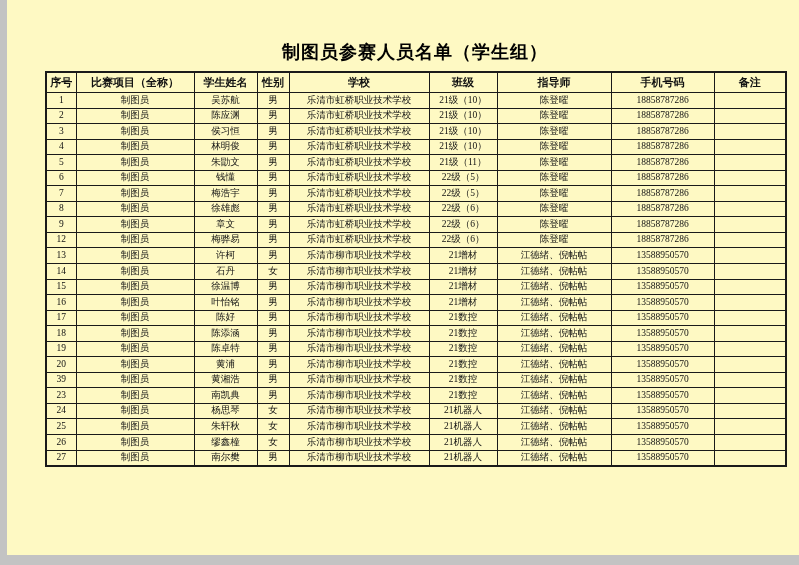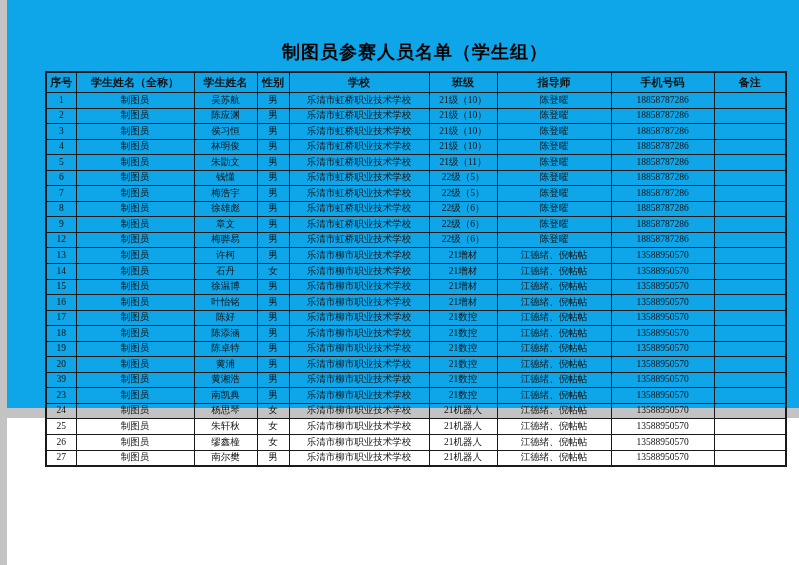--- a/index.html
+++ b/index.html
@@ -7,22 +7,22 @@
     padding: 0;
     width: 799px;
     height: 565px;
     overflow: hidden;
     background: #ffffff;
     font-family: "Liberation Serif", "DejaVu Serif", serif;
   }
   .page {
     position: relative;
     width: 799px;
-    height: 418px;
-    background: #0ea5e9;
+    height: 565px;
+    background: #fef9c3;
   }
   .margin-left {
     position: absolute;
     left: 0; top: 0;
     width: 7px; height: 565px;
     background: #c3c3c3;
   }
   .margin-bottom {
     position: absolute;
     left: 0; bottom: 0;
@@ -90,21 +90,21 @@
       <col style="width:32px">
       <col style="width:140px">
       <col style="width:68px">
       <col style="width:114px">
       <col style="width:103px">
       <col style="width:72px">
     </colgroup>
     <thead>
       <tr>
           <th>序号</th>
-          <th>学生姓名（全称）</th>
+          <th>比赛项目（全称）</th>
           <th>学生姓名</th>
           <th>性别</th>
           <th>学校</th>
           <th>班级</th>
           <th>指导师</th>
           <th>手机号码</th>
           <th>备注</th>
         </tr>
     </thead>
     <tbody>

